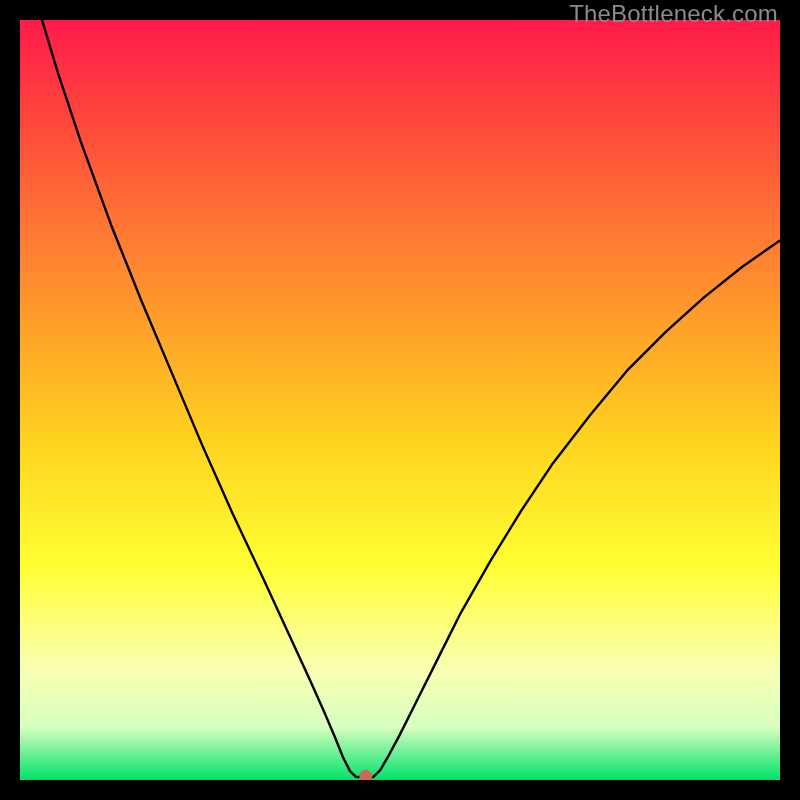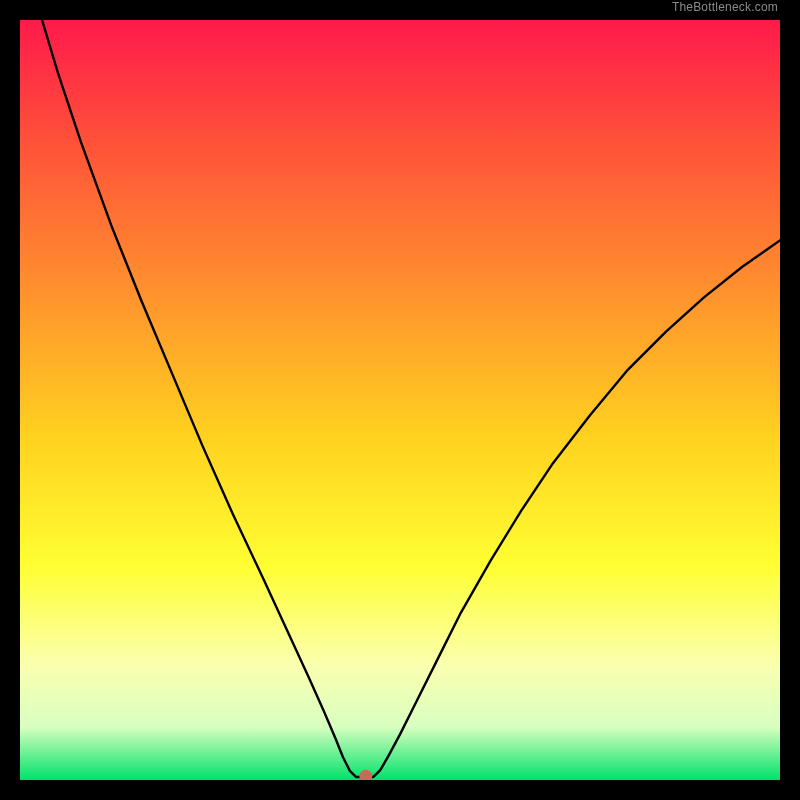--- a/index.html
+++ b/index.html
@@ -16,21 +16,21 @@
     top: 20px;
     width: 760px;
     height: 760px;
     background: #000;
   }
   .watermark {
     position: absolute;
     top: 0px;
     right: 22px;
     font-family: Arial, Helvetica, sans-serif;
-    font-size: 12px;
+    font-size: 24px;
     font-weight: 500;
     color: #8a8a8a;
     letter-spacing: 0.2px;
   }
   svg {
     display: block;
   }
 </style>
 </head>
 <body>

